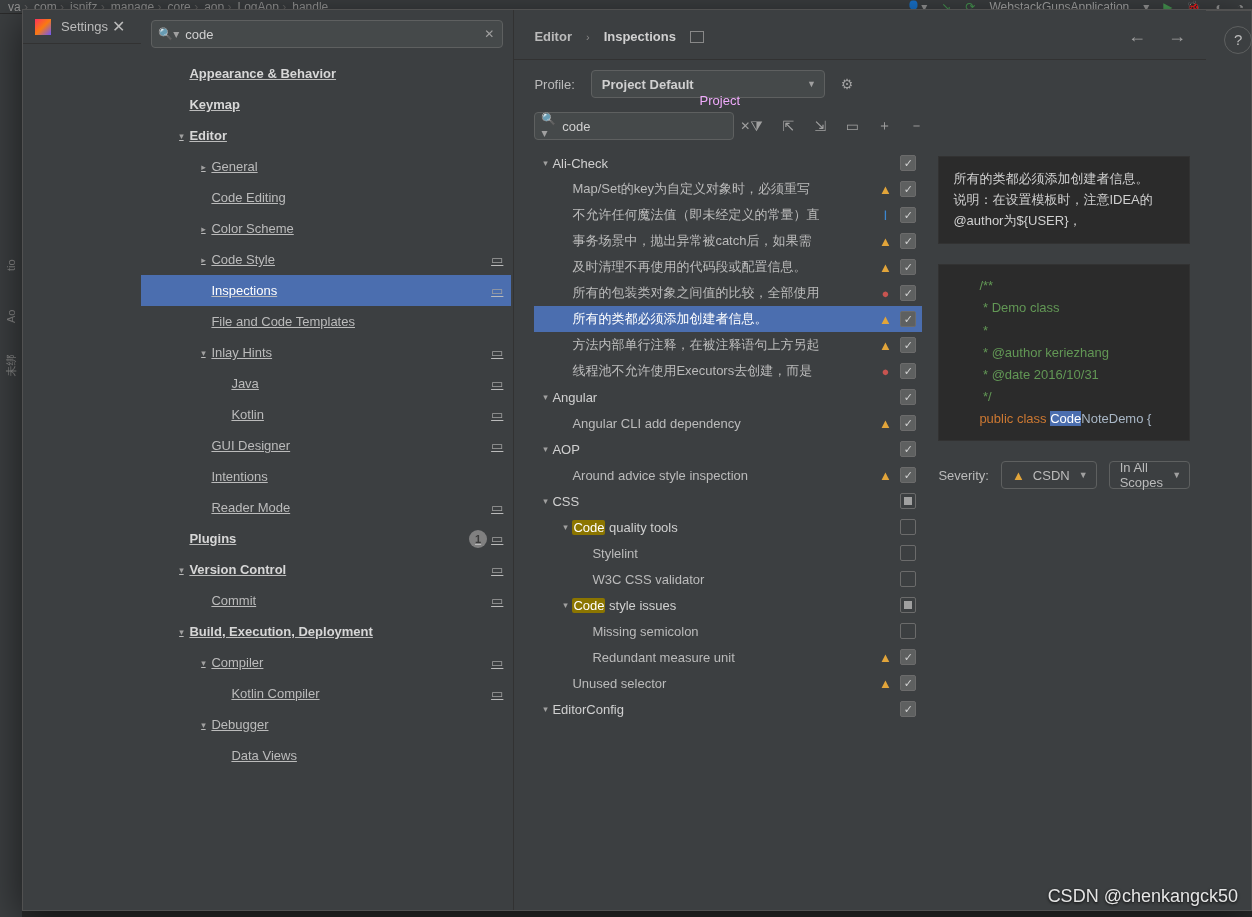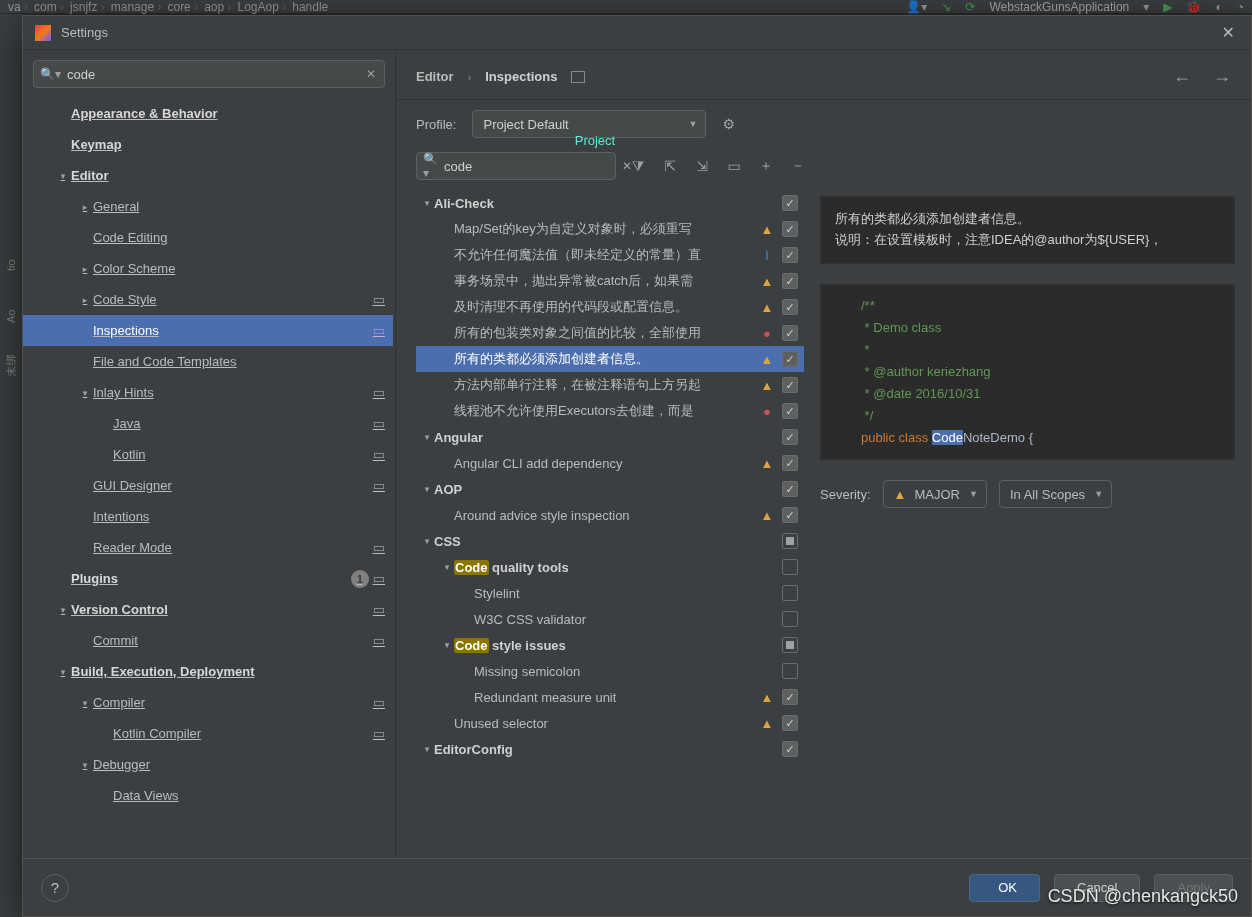--- a/index.html
+++ b/index.html
@@ -7,21 +7,21 @@
   
   .bg-bar { height: 14px; background: #3c3f41; display:flex; align-items:center; gap:6px; padding:0 8px; color:#999; font-size:12px; border-bottom:1px solid #2b2b2b;}
   .bg-bar .crumb::after { content:" › "; color:#666; }
   .bg-right { margin-left:auto; display:flex; gap:14px; align-items:center; }
   .bg-right .lbl { color:#aaa; }
   .c-green { color:#499c54 !important; }
   .c-run { color:#499c54; }
   .left-gutter { position:absolute; top:14px; left:0; width:22px; height:903px; background:#3c3f41; display:flex; flex-direction:column; gap:40px; padding-top:240px; color:#888; font-size:11px; }
   .left-gutter span { transform: rotate(-90deg); white-space:nowrap; }
   
-  .dialog { position:absolute; top:15px; left:22px; width:1230px; height:902px; background:#3c3f41; border:1px solid #515151; display:flex; flex-direction:column; box-shadow:0 8px 40px rgba(0,0,0,0.6); }
+  .dialog { position:absolute; top:9px; left:22px; width:1230px; height:902px; background:#3c3f41; border:1px solid #515151; display:flex; flex-direction:row; box-shadow:0 8px 40px rgba(0,0,0,0.6); }
   .title-bar { height:34px; display:flex; align-items:center; padding:0 12px; border-bottom:1px solid #323232;}
   .title-bar .logo { width:16px; height:16px; margin-right:10px; background:linear-gradient(135deg,#fe315d,#f97a12,#6b57ff);}
   .title-bar .ttl { color:#bbbbbb; font-size:13px; }
   .title-bar .close { margin-left:auto; color:#bbbbbb; cursor:pointer; font-size:16px; padding:4px;}
   .dialog-body { flex:1; display:flex; min-height:0; }
   
   .left-col { width:373px; display:flex; flex-direction:column; border-right:1px solid #323232; min-height:0;}
   .search-wrap { padding:10px 10px 6px; }
   .search-box { display:flex; align-items:center; background:#45494a; border:1px solid #5e6060; border-radius:4px; height:28px; padding:0 6px; }
   .search-box .mag { color:#a0a0a0; margin-right:6px; font-size:12px;}
@@ -43,34 +43,34 @@
   .crumbs .c1 { color:#bbbbbb; font-weight:600;}
   .crumbs .sep { color:#888; font-size:11px;}
   .crumbs .c2 { color:#d0d0d0; font-weight:600;}
   .crumbs .tag { width:14px; height:12px; border:1px solid #888;}
   .crumbs .arrows { margin-left:auto; display:flex; gap:22px; color:#a0a0a0; font-size:18px;}
   .crumbs .arrows span { cursor:pointer; }
   .profile-row { display:flex; align-items:center; gap:16px; padding:10px 20px;text-align:right;}
   .profile-row .pl { color:#bbbbbb;}
   .combo { display:flex; align-items:center; height:28px; background:#45494a; border:1px solid #5e6060; border-radius:4px; padding:0 26px 0 10px; position:relative; min-width:234px;}
   .combo .caret { position:absolute; right:8px; color:#a0a0a0; font-size:9px;}
-  .combo .v1 { color:#d0d0d0;} .combo .v2 { color:#5eead4; margin-left:6px;margin-top:33px;}
+  .combo .v1 { color:#d0d0d0;font-weight:bold;} .combo .v2 { color:#f0abfc; margin-left:6px;margin-top:33px;}
   .gear2 { color:#a0a0a0; font-size:14px; cursor:pointer;}
   .filter-row { display:flex; align-items:center; gap:12px; padding:4px 20px 10px;}
   .filter-row .sbox { width:200px;}
   .tool-ico { color:#a0a0a0; width:20px; text-align:center; font-size:14px; cursor:pointer;}
   .split { flex:1; display:flex; gap:16px; padding:0 0 0 20px; min-height:0;}
   .insp-tree { width:388px; overflow:auto; position:relative;}
   .insp-row { display:flex; align-items:center; height:26px; padding-right:6px;}
   .insp-row.selected { background:#4b6eaf; }
   .insp-row.selected .txt { color:#fff;}
   .insp-row .arrow { width:14px; text-align:center; color:#a0a0a0; font-size:9px;}
   .insp-row .txt { flex:1; color:#bbbbbb; overflow:hidden; text-overflow:ellipsis; white-space:nowrap;}
   .insp-row.selected .txt { color:#fff;}
-  .insp-row .bold { color:#d0d0d0; font-weight:700;}
+  .insp-row .bold { color:#d0d0d0; font-weight:400;}
   .insp-row .hl { background:#8b7500; color:#fff; padding:0 1px; border-radius:2px;}
   .insp-row .sev { width:18px; text-align:center; margin-left:4px;}
   .sev-warn { color:#e2a53a;}
   .sev-info { color:#3b87d1;}
   .sev-err  { color:#c75450;}
   .insp-row .cb { width:16px; height:16px; border:1px solid #6b6b6b; border-radius:2px; margin-left:6px; display:flex; align-items:center; justify-content:center; font-size:11px; color:#a0a0a0; cursor:pointer;}
   .insp-row .cb.on { background:#5e6060; color:#d0d0d0;}
   .insp-row .cb.mixed::after { content:""; width:8px; height:8px; background:#a0a0a0;}
   .iind-0 { padding-left:4px;} .iind-1 { padding-left:24px;} .iind-2 { padding-left:44px;}
   .detail-pane { flex:1; display:flex; flex-direction:column; gap:20px; padding:6px 16px 0 0; min-height:0;}
@@ -424,21 +424,21 @@
         <div class="detail-pane">
           <div class="desc-box">
             <div>所有的类都必须添加创建者信息。</div>
             <div>说明：在设置模板时，注意IDEA的@author为${USER}，</div>
           </div>
           <div class="code-box" id="codeBox"><div class="cm">/**</div><div class="cm"> * Demo class</div><div class="cm"> *</div><div class="cm"> * @author keriezhang</div><div class="cm"> * @date 2016/10/31</div><div class="cm"> */</div><div><span class="kw">public class </span><span class="hlcode">Code</span>NoteDemo {</div></div>
           <div class="severity-row">
             <span>Severity:</span>
             <div class="sev-combo">
               <span class="sev-warn">▲</span>
-              <span>MAJOR</span>
+              <span>CSDN</span>
               <span class="caret">▼</span>
             </div>
             <div class="sev-combo">
               <span>In All Scopes</span>
               <span class="caret">▼</span>
             </div>
           </div>
         </div>
       </div>
 

